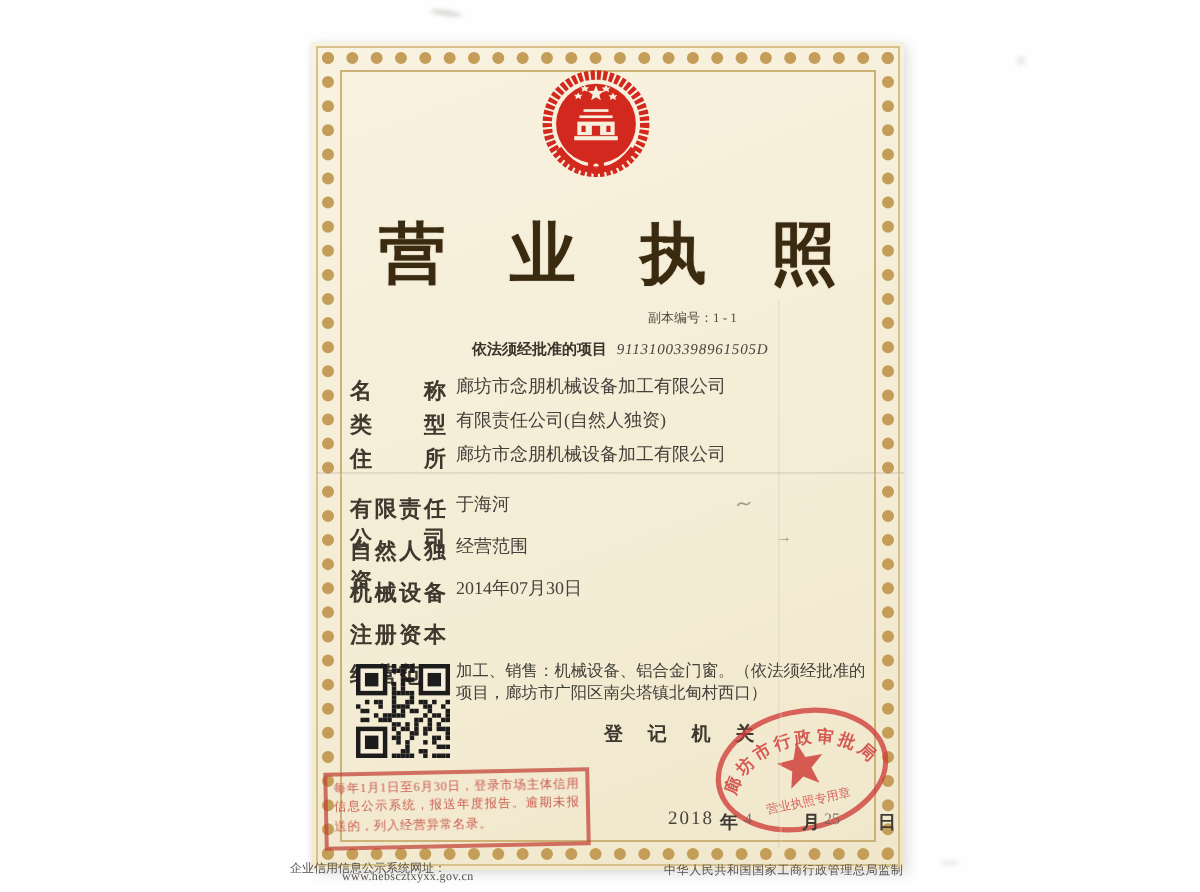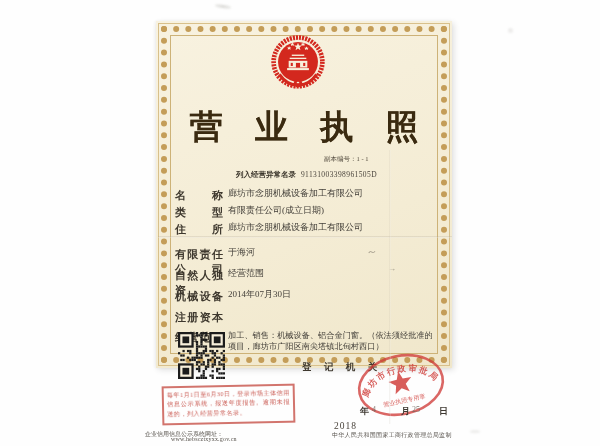--- a/index.html
+++ b/index.html
@@ -13,40 +13,40 @@
   .speck{position:absolute;background:rgba(130,125,115,.28);border-radius:50%;filter:blur(1px);}
   .speck.s1{left:215px;top:5px;width:16px;height:3px;transform:rotate(8deg);}
   .speck.s2{left:508px;top:28px;width:5px;height:5px;opacity:.5;}
   .speck.s3{left:470px;top:430px;width:10px;height:3px;opacity:.5;}
   .crease-h{position:absolute;left:158px;top:236px;width:294px;height:2px;
     background:linear-gradient(to bottom,rgba(120,105,80,.20),rgba(255,255,255,.35));}
   .crease-v{position:absolute;left:389px;top:150px;width:2px;height:274px;
     background:linear-gradient(to right,rgba(120,105,80,.10),rgba(255,255,255,.25));}
 
   
-  .cert{position:absolute;left:156px;top:21px;width:296px;height:347px;
+  .cert{position:absolute;left:156px;top:21px;width:296px;height:414px;
     background:linear-gradient(160deg,#f8f2e0,#f4ecd4 60%,#f0e7cb);
     box-shadow:2px 2px 6px rgba(0,0,0,.12),-1px 0 3px rgba(0,0,0,.05);}
   .b1{position:absolute;inset:2px;border:1px solid #d8c08b;pointer-events:none;}
   .b2{position:absolute;inset:5px;border:6px dotted #c49d58;pointer-events:none;}
   .b3{position:absolute;inset:14px;border:1px solid #cdb277;pointer-events:none;}
 
   
   .emblem{position:absolute;left:114px;top:12px;width:56px;height:66px;}
 
   
   .title{position:absolute;left:0;top:84px;width:100%;text-align:center;
     font-size:33px;font-weight:700;color:#3a2a10;letter-spacing:12px;text-indent:12px;
     text-shadow:0 0 .5px rgba(58,42,16,.6);}
   .subtitle{position:absolute;left:0;top:127px;width:100%;text-align:center;
     font-size:15px;font-weight:700;color:#2f281c;letter-spacing:4px;}
   .copy-no{position:absolute;left:168px;top:134px;font-size:6.5px;color:#50483c;}
   .credit-line{position:absolute;left:80px;top:149px;font-size:7.5px;color:#3a342a;white-space:nowrap;}
   .credit-line .lab{font-weight:700;}
-  .credit-line .code{font-weight:400;color:#4a443c;letter-spacing:.4px;margin-left:3px;}
+  .credit-line .code{font-weight:400;color:#4a443c;letter-spacing:.4px;margin-left:3px;font-style:italic;}
 
   
   .frow{position:absolute;left:0;width:100%;}
   .flab{position:absolute;left:19px;width:48px;font-size:11px;font-weight:700;color:#3e382e;
     text-align:justify;text-align-last:justify;text-justify:inter-character;}
   .fval{position:absolute;left:72px;width:205px;font-size:9px;color:#44403a;line-height:1.3;}
   .f0{top:167px}.f1{top:184px}.f2{top:201px}.f3{top:226px}
   .f4{top:247px}.f5{top:268px}.f6{top:289px}.f7{top:309px}
   .f7 .fval{font-size:8.2px;line-height:1.35;}
 
@@ -65,21 +65,21 @@
     padding:2px 3px;box-sizing:border-box;text-align:justify;letter-spacing:.4px;
     filter:blur(.2px);}
 
   
   .reg-auth{position:absolute;left:146px;top:340px;font-size:9.5px;font-weight:700;
     color:#3e382e;letter-spacing:5px;}
   .seal{position:absolute;left:198px;top:330px;width:94px;height:68px;
     transform:rotate(-12deg);opacity:.9;}
   .date-line{position:absolute;left:0;top:384px;width:100%;height:14px;font-size:9px;color:#3f3a33;}
   .date-line span{position:absolute;}
-  .dt-year{left:178px;font-size:9.5px;color:#4a443c;letter-spacing:1px;margin-top:16px;}
+  .dt-year{left:178px;font-size:9.5px;color:#4a443c;letter-spacing:1px;}
   .dt-yu{left:204px;font-weight:700;}
   .dt-m{left:216px;font-size:8px;color:#6d655c;opacity:.85;}
   .dt-mu{left:245px;font-weight:700;}
   .dt-d{left:256px;font-size:8px;color:#6d655c;opacity:.85;}
   .dt-du{left:283px;font-weight:700;}
 
   
   .foot-left{position:absolute;left:145px;top:430px;font-size:6px;color:#55504a;}
   .foot-url{position:absolute;left:171px;top:436px;font-size:6px;color:#55504a;letter-spacing:.2px;}
   .foot-right{position:absolute;left:332px;top:431px;font-size:6px;color:#55504a;letter-spacing:.3px;}
@@ -113,31 +113,31 @@
     <rect x="33" y="66" width="42" height="4" fill="#f7efdb"></rect>
     <circle cx="54" cy="95" r="8" fill="#d3281e"></circle>
     <circle cx="54" cy="95" r="2.6" fill="#f7efdb"></circle>
     <path d="M18,78 Q34,100 54,98" fill="none" stroke="#d3281e" stroke-width="6"></path>
     <path d="M90,78 Q74,100 54,98" fill="none" stroke="#d3281e" stroke-width="6"></path>
   </svg>
 
   <div class="title">营 业 执 照</div>
   <div class="copy-no">副本编号：1 - 1</div>
   <div class="credit-line">
-    <span class="lab">列入经营异常名录</span>
+    <span class="lab">依法须经批准的项目</span>
     <span class="code">91131003398961505D</span>
   </div>
 
   <div class="frow f0">
     <div class="flab">名称</div>
     <div class="fval">廊坊市念朋机械设备加工有限公司</div>
   </div>
   <div class="frow f1">
     <div class="flab">类型</div>
-    <div class="fval">有限责任公司(成立日期)</div>
+    <div class="fval">有限责任公司(自然人独资)</div>
   </div>
   <div class="frow f2">
     <div class="flab">住所</div>
     <div class="fval">廊坊市念朋机械设备加工有限公司</div>
   </div>
   <div class="frow f3">
     <div class="flab">有限责任公司</div>
     <div class="fval">于海河</div>
   </div>
   <div class="frow f4">

